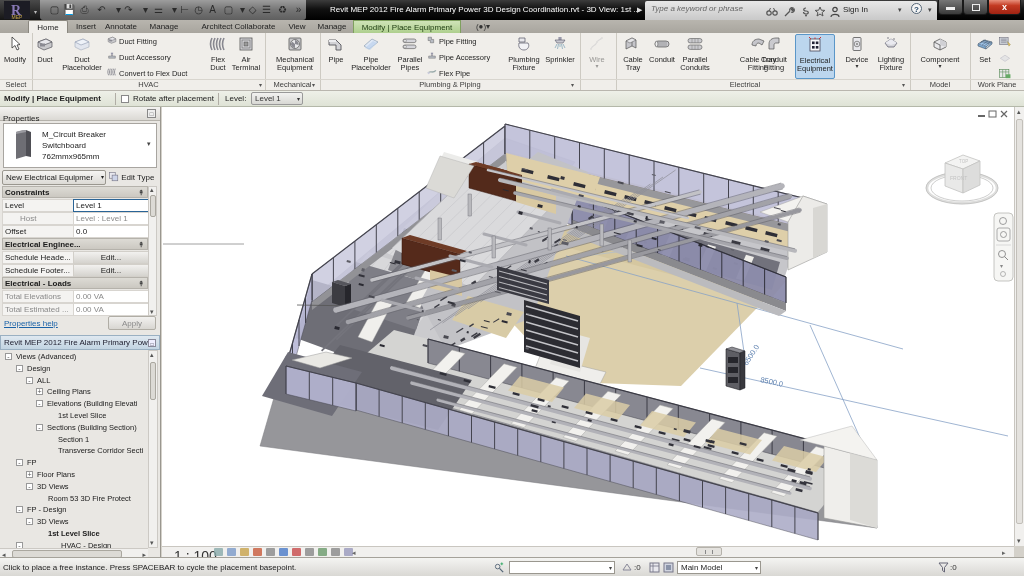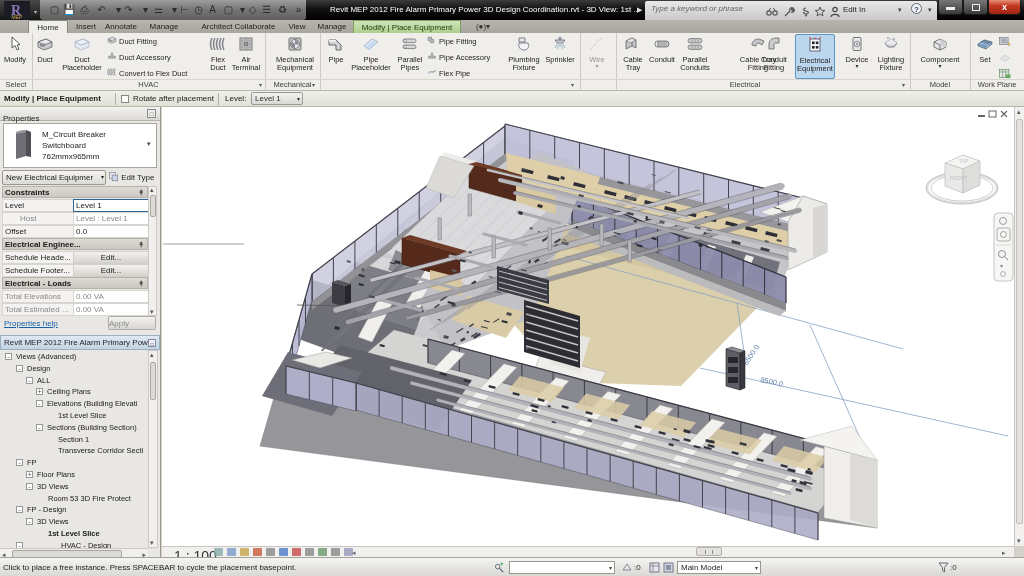--- a/index.html
+++ b/index.html
@@ -84,21 +84,21 @@
       <path d="M7 2 C4 2 4 5 7 5 C10 5 10 8 7 8 C5 8 4.5 7 4.5 6" stroke="#555" stroke-width="1.2" fill="none"></path>
       <circle cx="7" cy="9.5" r="1" fill="#555"></circle>
     </svg></div>
 <div class="abs" style="left:814px;top:4px;"><svg width="12" height="12" viewBox="0 0 12 12">
       <path d="M6 1 L7.3 4.2 L10.8 4.4 L8.1 6.6 L9 10 L6 8 L3 10 L3.9 6.6 L1.2 4.4 L4.7 4.2 Z" fill="none" stroke="#555" stroke-width="1"></path>
     </svg></div>
 <div class="abs" style="left:829px;top:4px;"><svg width="12" height="12" viewBox="0 0 12 12">
       <circle cx="6" cy="3.5" r="2.2" fill="none" stroke="#444" stroke-width="1.2"></circle>
       <path d="M2 11 C2 7.5 10 7.5 10 11" fill="none" stroke="#444" stroke-width="1.2"></path>
     </svg></div>
-<div class="abs" style="left:843px;top:5px;font-size:8px;color:#222;font-weight:normal;">Edit In</div>
+<div class="abs" style="left:843px;top:5px;font-size:8px;color:#222;font-weight:normal;">Sign In</div>
 <div class="abs" style="left:898px;top:6px;font-size:7px;color:#444;">▾</div>
 <div class="abs" style="left:911px;top:3px;width:11px;height:11px;border-radius:6px;background:#f5f5f5;border:1px solid #567;color:#246;font-size:8px;line-height:11px;text-align:center;font-weight:bold;">?</div>
 <div class="abs" style="left:928px;top:6px;font-size:7px;color:#444;">▾</div>
 <div class="wb" style="left:938px;width:25px;background:linear-gradient(#777,#3a3a3a);">
     <div style="width:9px;height:3px;background:#eee;margin:7px auto 0;"></div>
   </div>
 <div class="wb" style="left:963px;width:25px;background:linear-gradient(#777,#3a3a3a);">
     <div style="width:8px;height:7px;border:1px solid #eee;margin:4px auto 0;"></div>
   </div>
 <div class="wb" style="left:988px;width:33px;background:linear-gradient(#e8907c,#c33a22 40%,#a02313);color:#fff;font-size:9px;text-align:center;line-height:14px;font-weight:bold;">x</div>
@@ -118,20 +118,21 @@
 <div class="psep" style="left:265px;"></div>
 <div class="psep" style="left:320px;"></div>
 <div class="psep" style="left:580px;"></div>
 <div class="psep" style="left:616px;"></div>
 <div class="psep" style="left:910px;"></div>
 <div class="psep" style="left:970px;"></div>
 <div class="abs" style="left:0;top:46px;width:1024px;height:11px;border-top:1px solid #d8d5ce;"></div>
 <div class="plabel" style="left:0px;width:32px;">Select</div>
 <div class="plabel" style="left:32px;width:233px;">HVAC</div>
 <div class="plabel" style="left:265px;width:55px;">Mechanical</div>
+<div class="plabel" style="left:320px;width:260px;">Plumbing &amp; Piping</div>
 <div class="plabel" style="left:580px;width:330px;">Electrical</div>
 <div class="plabel" style="left:910px;width:60px;">Model</div>
 <div class="plabel" style="left:970px;width:54px;">Work Plane</div>
 <div class="bigb" style="left:-5px;">
       <div style="height:20px;padding-top:2px;"><svg width="18" height="16" viewBox="0 0 18 16">
           <path d="M6 1 L6 12 L9 9.5 L11 14 L13 13 L11 9 L14 8.5 Z" fill="#fff" stroke="#333" stroke-width="0.8"></path>
         </svg></div>
       <div class="lb">Modify</div>
     </div>
 <div class="bigb" style="left:25px;">
@@ -397,21 +398,21 @@
 <div class="grow" style="top:196px;">
       <div class="gcell" style="left:0;top:0;width:72px;height:13px;background:#f4f3f1;color:#8a8a8a;border-color:#d8d5d0;">Total Estimated ...</div>
       <div class="gcell" style="left:71px;top:0;width:76px;height:13px;color:#8a8a8a;border-color:#d8d5d0;">0.00 VA</div>
     </div>
 <div class="abs" style="left:148px;top:79px;width:9px;height:130px;background:#f1f0ee;border:1px solid #ccc9c4;">
       <div style="position:absolute;left:1px;top:8px;width:6px;height:22px;background:#dcdad5;border:1px solid #aaa79f;border-radius:2px;"></div>
       <div class="arr" style="position:absolute;left:1px;top:-1px;">▴</div>
       <div class="arr" style="position:absolute;left:1px;bottom:-1px;">▾</div>
     </div>
 <div class="abs" style="left:4px;top:212px;font-size:8px;color:#1a62a8;text-decoration:underline;">Properties help</div>
-<div class="abs" style="left:108px;top:209px;width:48px;height:14px;background:linear-gradient(#f2f1ef,#d8d6d1);border:1px solid #b0ada5;border-radius:2px;font-size:8px;text-align:left;line-height:13px;color:#8a8a8a;">Apply</div>
+<div class="abs" style="left:108px;top:209px;width:48px;height:14px;background:linear-gradient(#f2f1ef,#d8d6d1);border:1px solid #b0ada5;border-radius:2px;font-size:8px;text-align:center;line-height:13px;color:#8a8a8a;">Apply</div>
 </div>
 <div class="abs" id="brows">
 <div class="abs" style="left:0;top:3px;width:160px;height:15px;background:linear-gradient(#dfe8f0,#c2d4e2);border:1px solid #9ab0c2;font-size:8px;line-height:14px;color:#223;"><span style="margin-left:3px;">Revit MEP 2012  Fire Alarm Primary Pow...</span><span style="position:absolute;right:3px;top:3px;width:8px;height:8px;border:1px solid #889;background:#eef;font-size:5px;line-height:8px;text-align:center;">□</span></div>
 <div class="tr" style="top:19px;left:0;width:148px;">
       <span class="eb" style="left:5px;top:2px;width:7px;height:7px;border:1px solid #999;background:#fff;font-size:7px;line-height:6px;">-</span>
       <span style="position:absolute;left:16px;font-weight:normal;white-space:nowrap;">Views (Advanced)</span>
     </div>
 <div class="tr" style="top:30.8px;left:0;width:148px;">
       <span class="eb" style="left:16px;top:2px;width:7px;height:7px;border:1px solid #999;background:#fff;font-size:7px;line-height:6px;">-</span>
       <span style="position:absolute;left:27px;font-weight:normal;white-space:nowrap;">Design</span>

